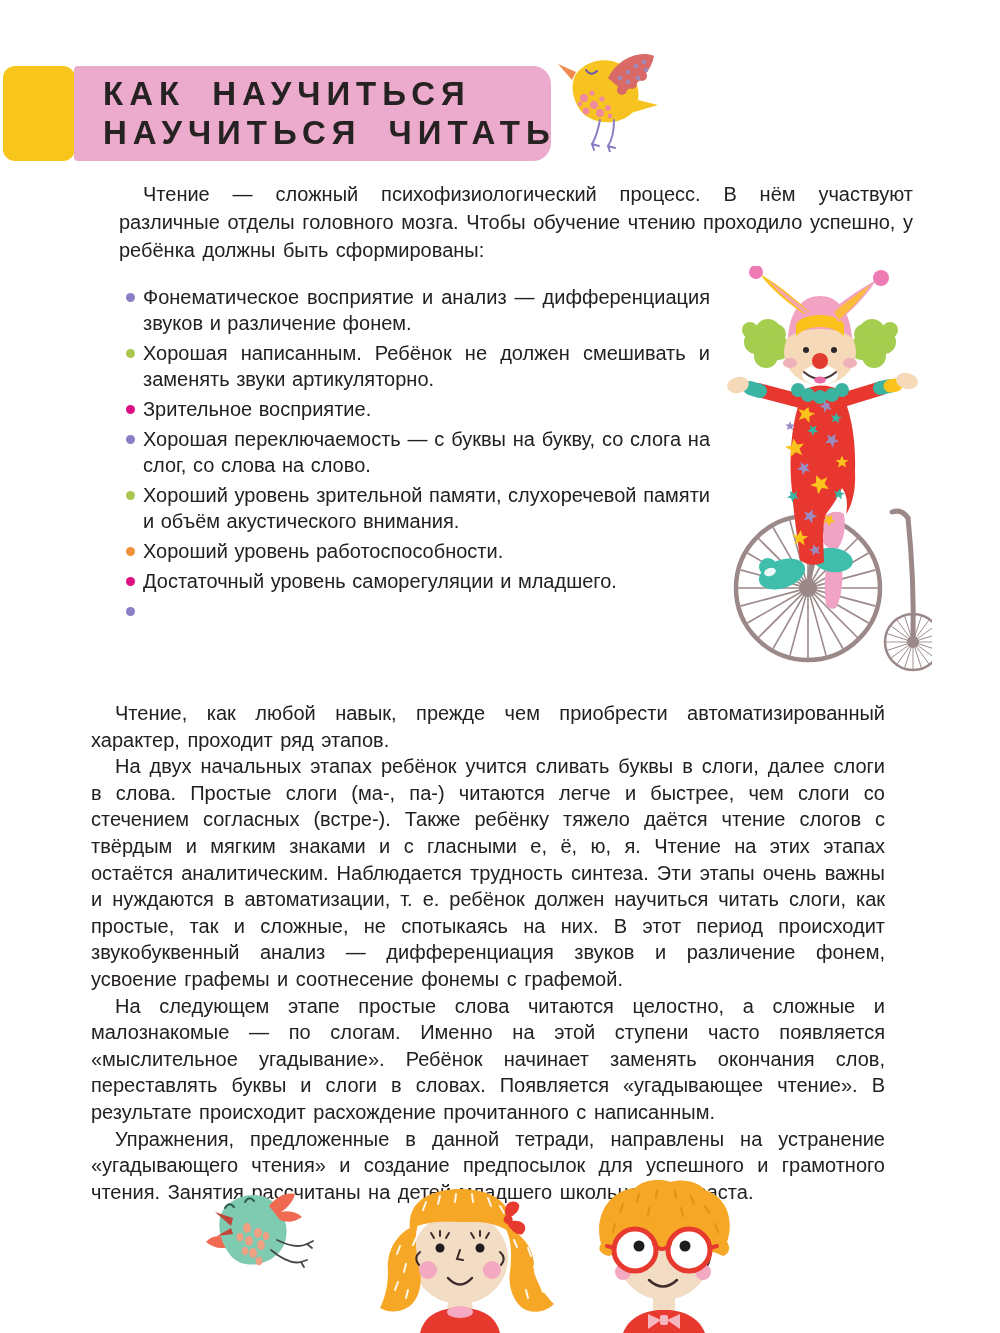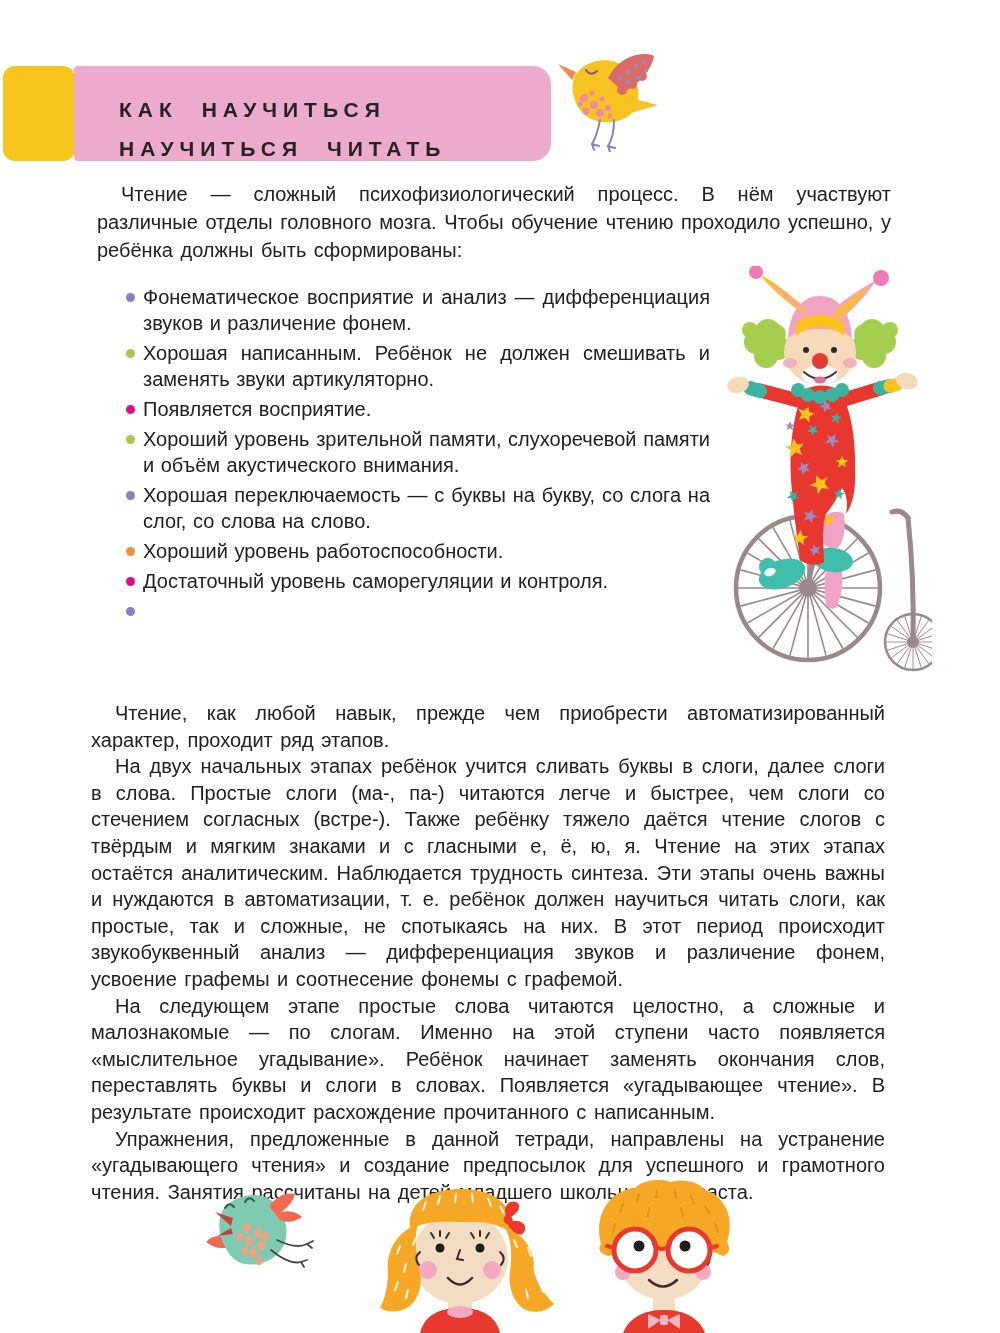--- a/index.html
+++ b/index.html
@@ -4,28 +4,28 @@
 <style>
   html,body{margin:0;padding:0;background:#fff;}
   .page{
     position:relative;width:1000px;height:1333px;overflow:hidden;
     background:#fff;font-family:"Liberation Sans",sans-serif;color:#242021;
   }
   
   .yellow-block{position:absolute;left:3px;top:66px;width:72px;height:95px;border-radius:12px;}
   .title-band{position:absolute;left:74px;top:66px;width:477px;height:95px;border-radius:4px 18px 18px 4px;}
   .page-title{
-    position:absolute;left:103px;top:74px;margin:16px;
-    font-size:21px;font-weight:700;letter-spacing:6px;word-spacing:12px;
+    position:absolute;left:103px;top:74px;margin:0;
+    font-size:33px;font-weight:700;letter-spacing:6px;word-spacing:12px;
     line-height:39px;color:#262222;white-space:nowrap;
   }
   .page-title span{display:block;}
   
   .intro{
-    position:absolute;left:97px;top:180px;width:794px;margin:0;
+    position:absolute;left:119px;top:180px;width:794px;margin:0;
     font-size:20px;line-height:28px;text-align:justify;text-indent:24px;word-spacing:2px;
   }
   .req-list{position:absolute;left:126px;top:284px;width:584px;margin:0;padding:0;list-style:none;}
   .req-list li{display:flex;margin:0 0 4px 0;}
   .bullet{flex:0 0 9px;width:9px;height:9px;border-radius:50%;margin:9px 8px 0 0;}
   .li-text{font-size:20px;line-height:26px;text-align:justify;word-spacing:1px;}
   .body-flow{position:absolute;left:91px;top:700px;width:794px;}
   .body-flow p{margin:0;font-size:20px;line-height:26.6px;text-align:justify;text-indent:24px;word-spacing:2px;}
   
   .illu{position:absolute;}
@@ -86,37 +86,37 @@
     <li>
         <span class="bullet" style="background: rgb(138, 126, 197);"></span>
         <span class="li-text">Фонематическое восприятие и анализ — дифференциация звуков и различение фонем.</span>
       </li>
     <li>
         <span class="bullet" style="background: rgb(169, 199, 80);"></span>
         <span class="li-text">Хорошая написанным. Ребёнок не должен смешивать и заменять звуки артикуляторно.</span>
       </li>
     <li>
         <span class="bullet" style="background: rgb(221, 15, 133);"></span>
-        <span class="li-text">Появляется восприятие.</span>
+        <span class="li-text">Зрительное восприятие.</span>
+      </li>
+    <li>
+        <span class="bullet" style="background: rgb(138, 126, 197);"></span>
+        <span class="li-text">Хорошая переключаемость — с буквы на букву, со слога на слог, со слова на слово.</span>
       </li>
     <li>
         <span class="bullet" style="background: rgb(169, 199, 80);"></span>
         <span class="li-text">Хороший уровень зрительной памяти, слухоречевой памяти и объём акустического внимания.</span>
       </li>
     <li>
-        <span class="bullet" style="background: rgb(138, 126, 197);"></span>
-        <span class="li-text">Хорошая переключаемость — с буквы на букву, со слога на слог, со слова на слово.</span>
-      </li>
-    <li>
         <span class="bullet" style="background: rgb(240, 145, 58);"></span>
         <span class="li-text">Хороший уровень работоспособности.</span>
       </li>
     <li>
         <span class="bullet" style="background: rgb(221, 15, 133);"></span>
-        <span class="li-text">Достаточный уровень саморегуляции и контроля.</span>
+        <span class="li-text">Достаточный уровень саморегуляции и младшего.</span>
       </li>
     <li>
         <span class="bullet" style="background: rgb(138, 126, 197);"></span>
       </li>
   </ul>
 
   <svg class="illu" style="left:720px;top:266px" width="212" height="428" viewBox="0 0 212 428">
     <defs>
       <path id="star" d="M0,-8 L2.4,-2.5 L8,-2.5 L3.6,1.2 L5,7 L0,3.6 L-5,7 L-3.6,1.2 L-8,-2.5 L-2.4,-2.5 Z"></path>
     </defs>

